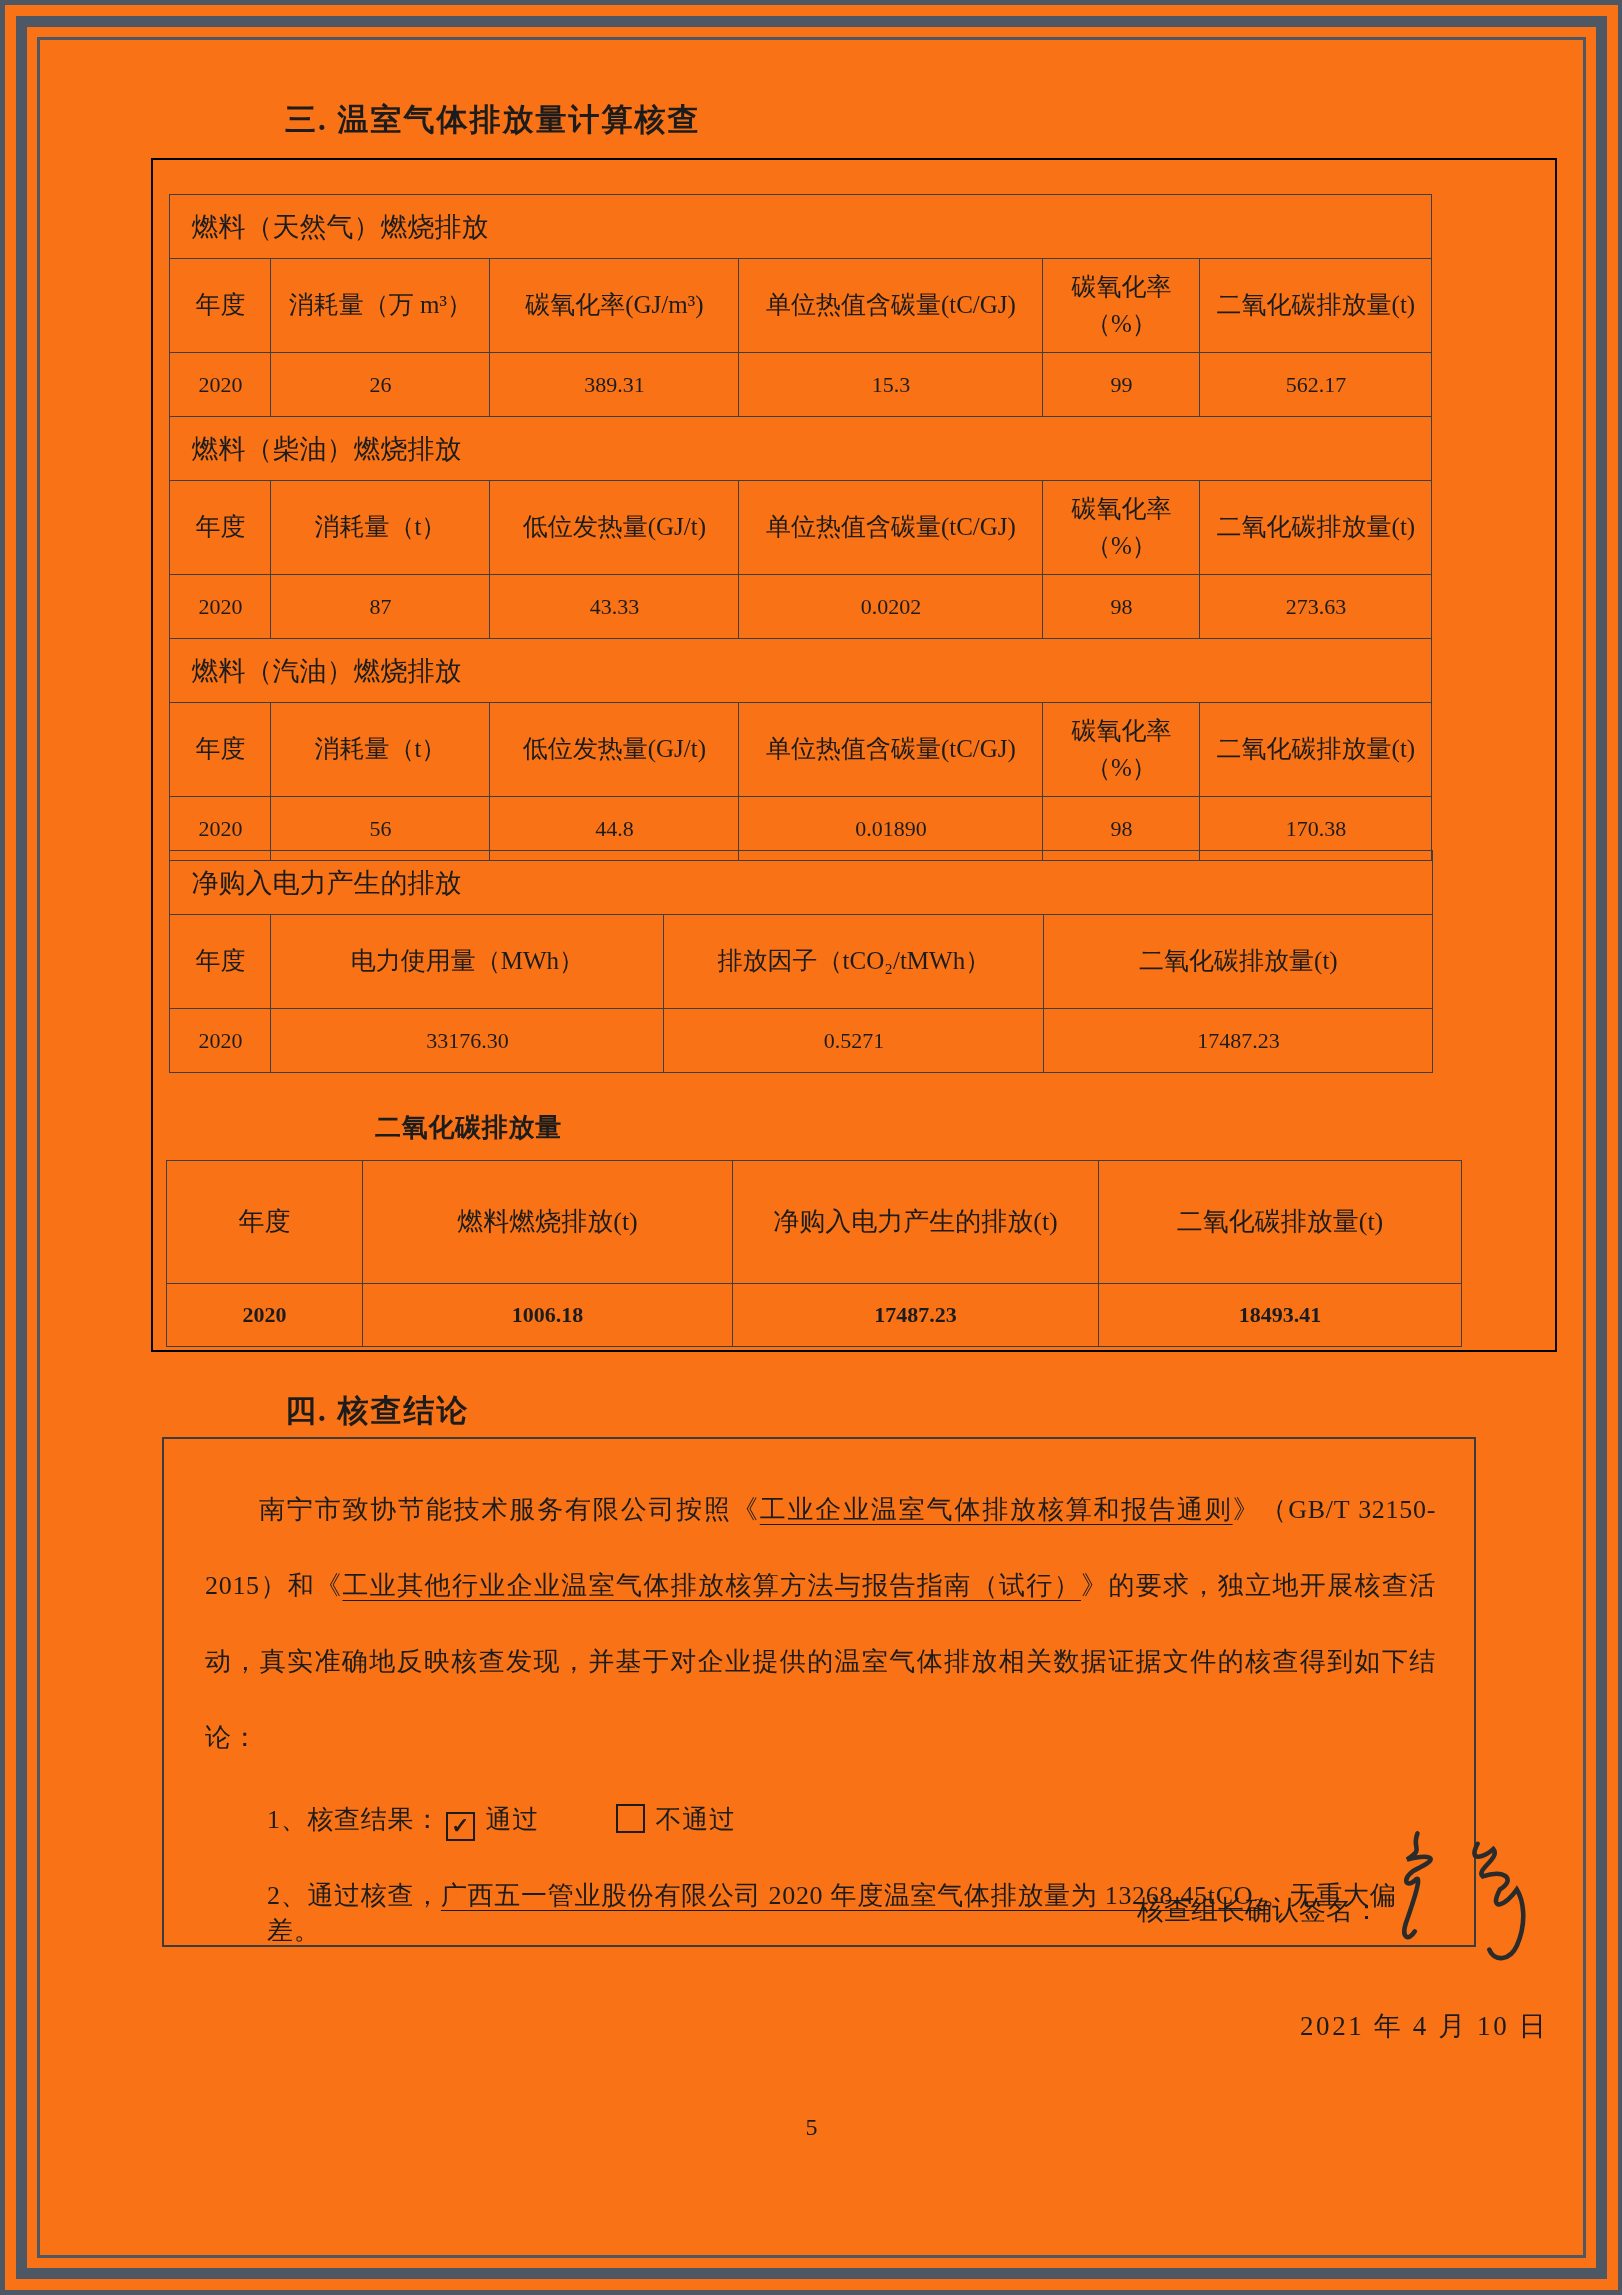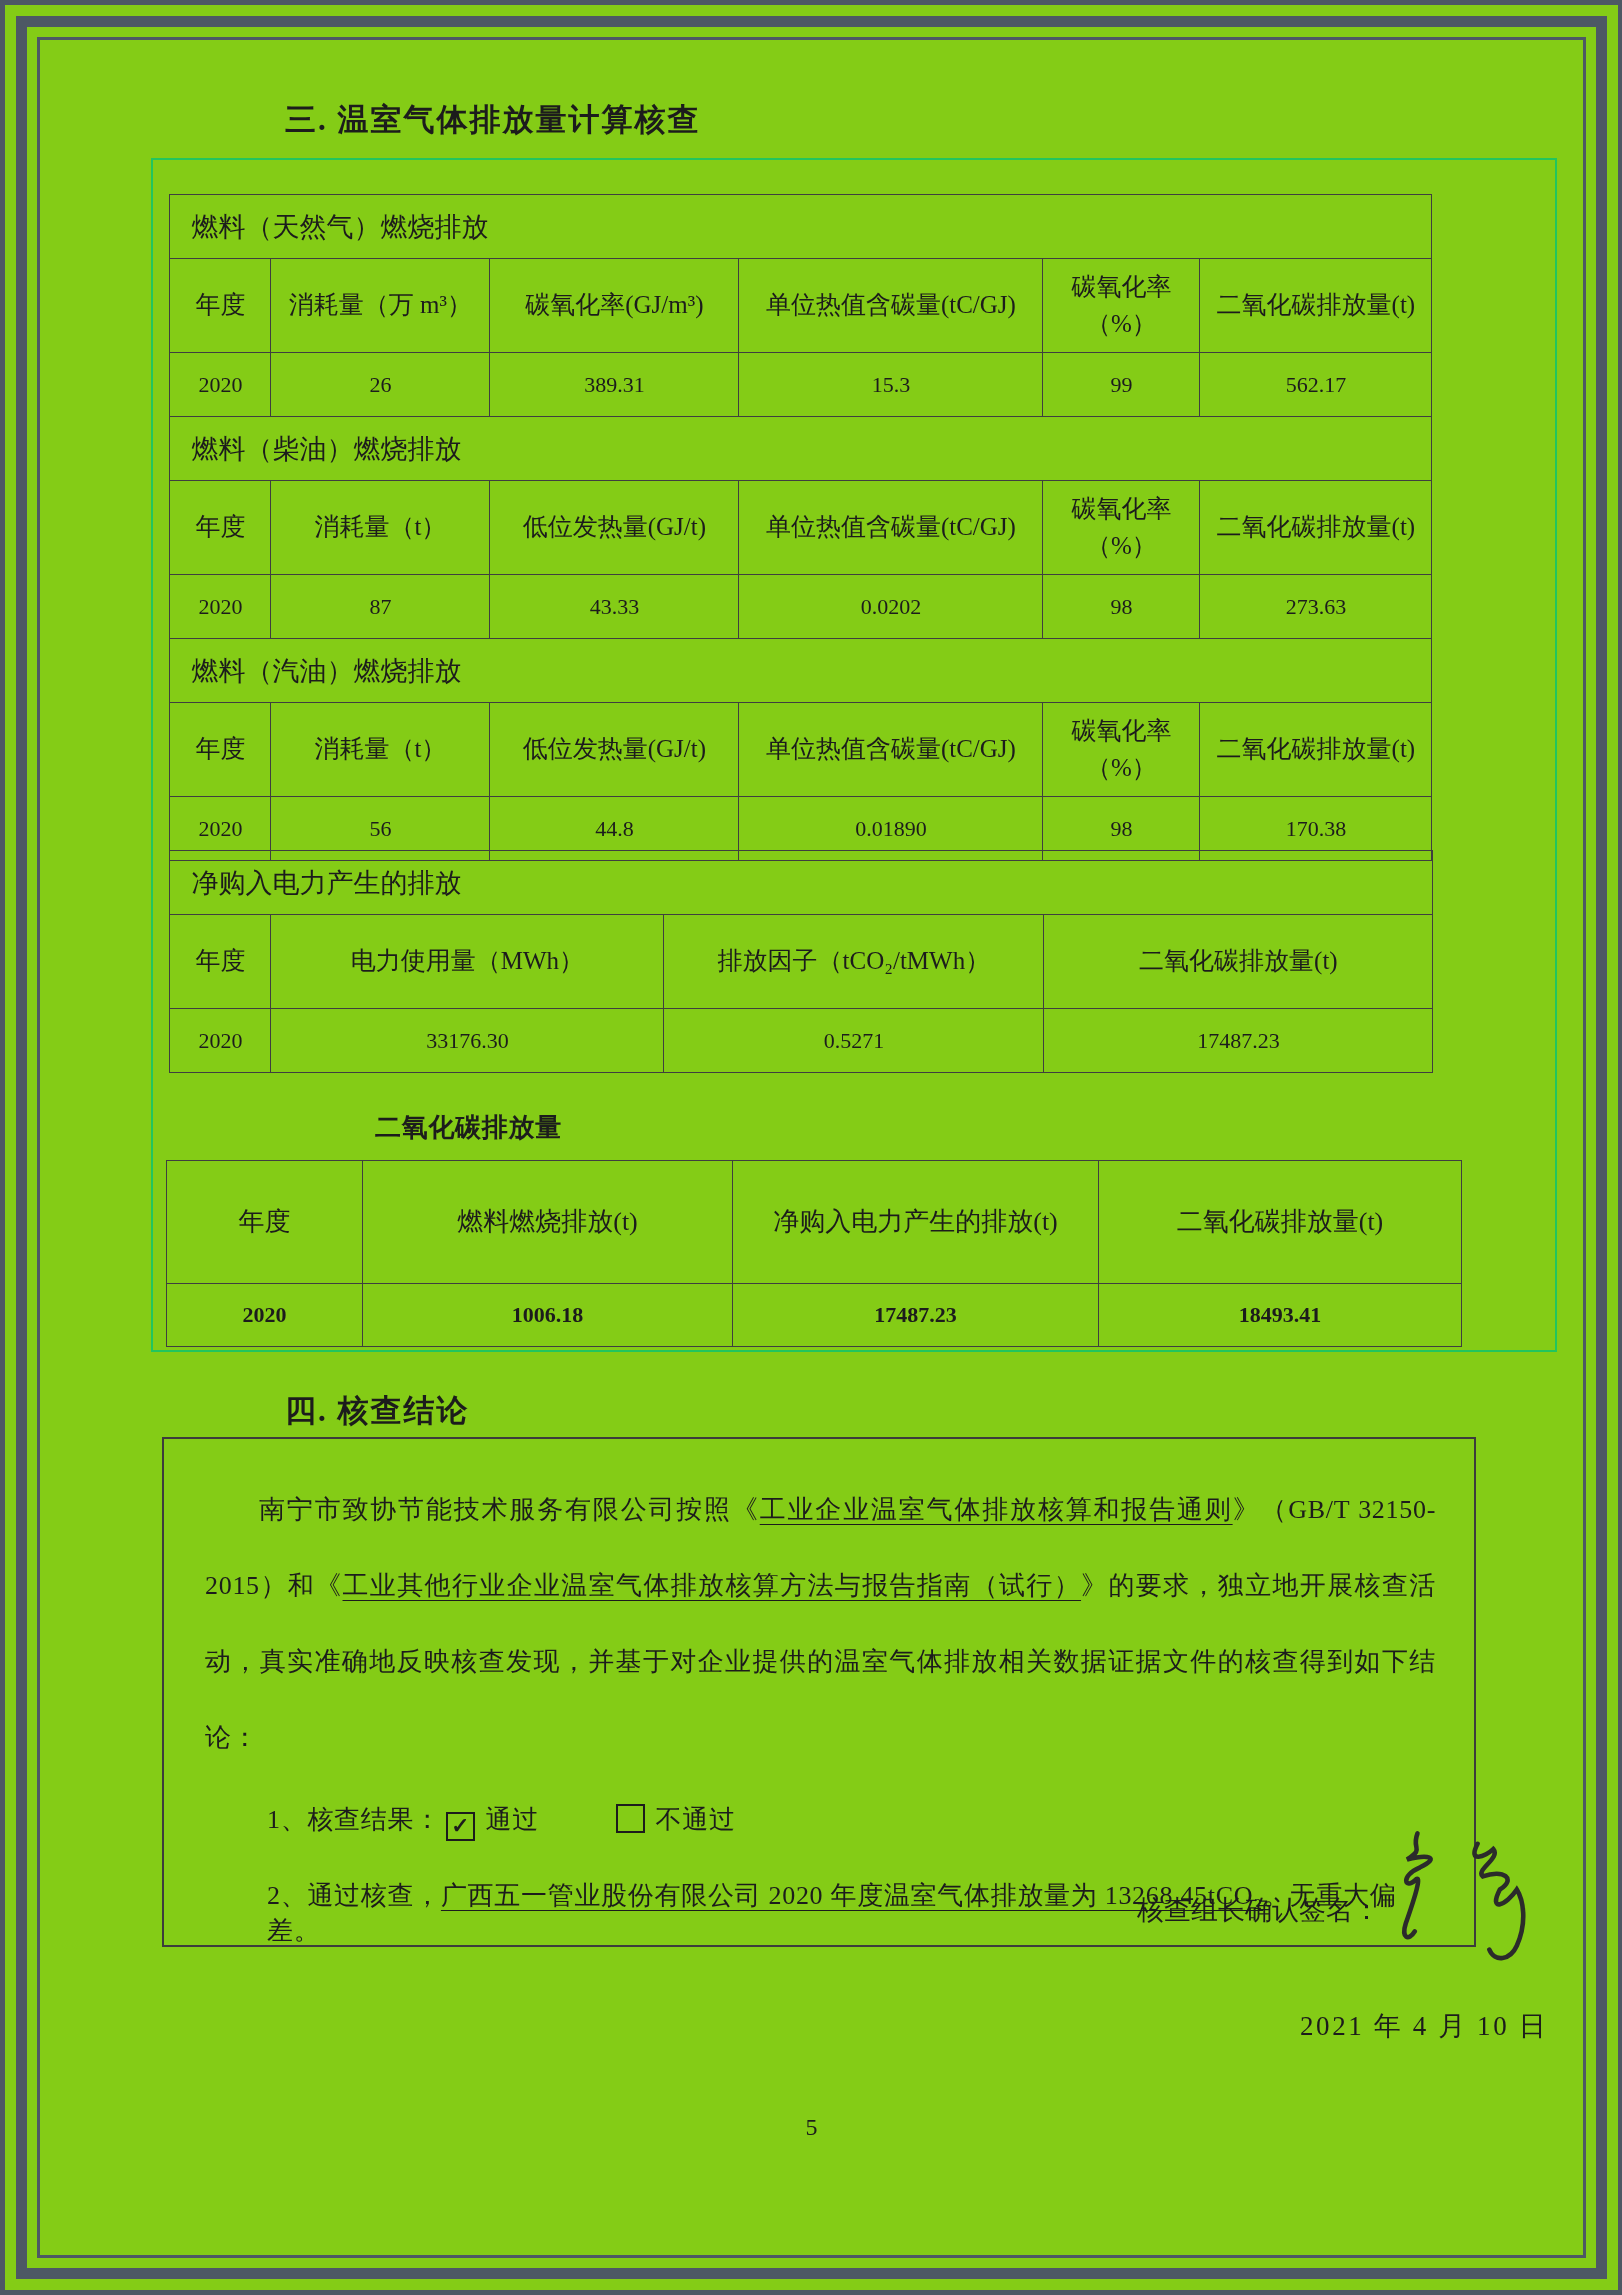--- a/index.html
+++ b/index.html
@@ -1,40 +1,40 @@
 <!DOCTYPE html>
 <html style="font-size:10.5px"><head>
 <meta charset="utf-8">
 <style>
   html,body{margin:0;padding:0;background:#e8e8e8;}
   .page{
     position:relative;
     width:1623px;height:2295px;
-    background:#84cc16;
+    background:#f97316;
     font-family:"Liberation Serif","DejaVu Serif",serif;
     color:#1c1c1c;
     overflow:hidden;
   }
   
   .frame{position:absolute;border-style:solid;border-color:#4d5864;pointer-events:none;}
   .f1{inset:0;border-width:5.9px;}
   .f2{inset:15.7px;border-width:11px;}
   .f3{inset:37px;border-width:3.3px;}
 
   .h-title{
     position:absolute;left:285px;
     font-size:31px;font-weight:bold;letter-spacing:2px;
     white-space:nowrap;
   }
   .h3{top:99px;}
   .h4{top:1390px;}
 
   .outer-box{
     position:absolute;left:151px;top:158px;width:1406px;height:1194px;
-    border:2px solid #22c55e;box-sizing:border-box;
+    border:2px solid #000000;box-sizing:border-box;
   }
   table.emis{border-collapse:collapse;table-layout:fixed;}
   table.emis td{
     border:1.3px solid #3f3f3f;
     text-align:center;vertical-align:middle;
     font-size:22px;padding:0 3.9px;overflow:hidden;
   }
   .big-t1{position:absolute;left:16.4px;top:34px;width:1263px;}
   .big-t2{position:absolute;left:16.4px;top:690px;width:1263px;}
   tr.sec-label td{text-align:left;padding-left:21px;height:63px;font-size:27px;}

